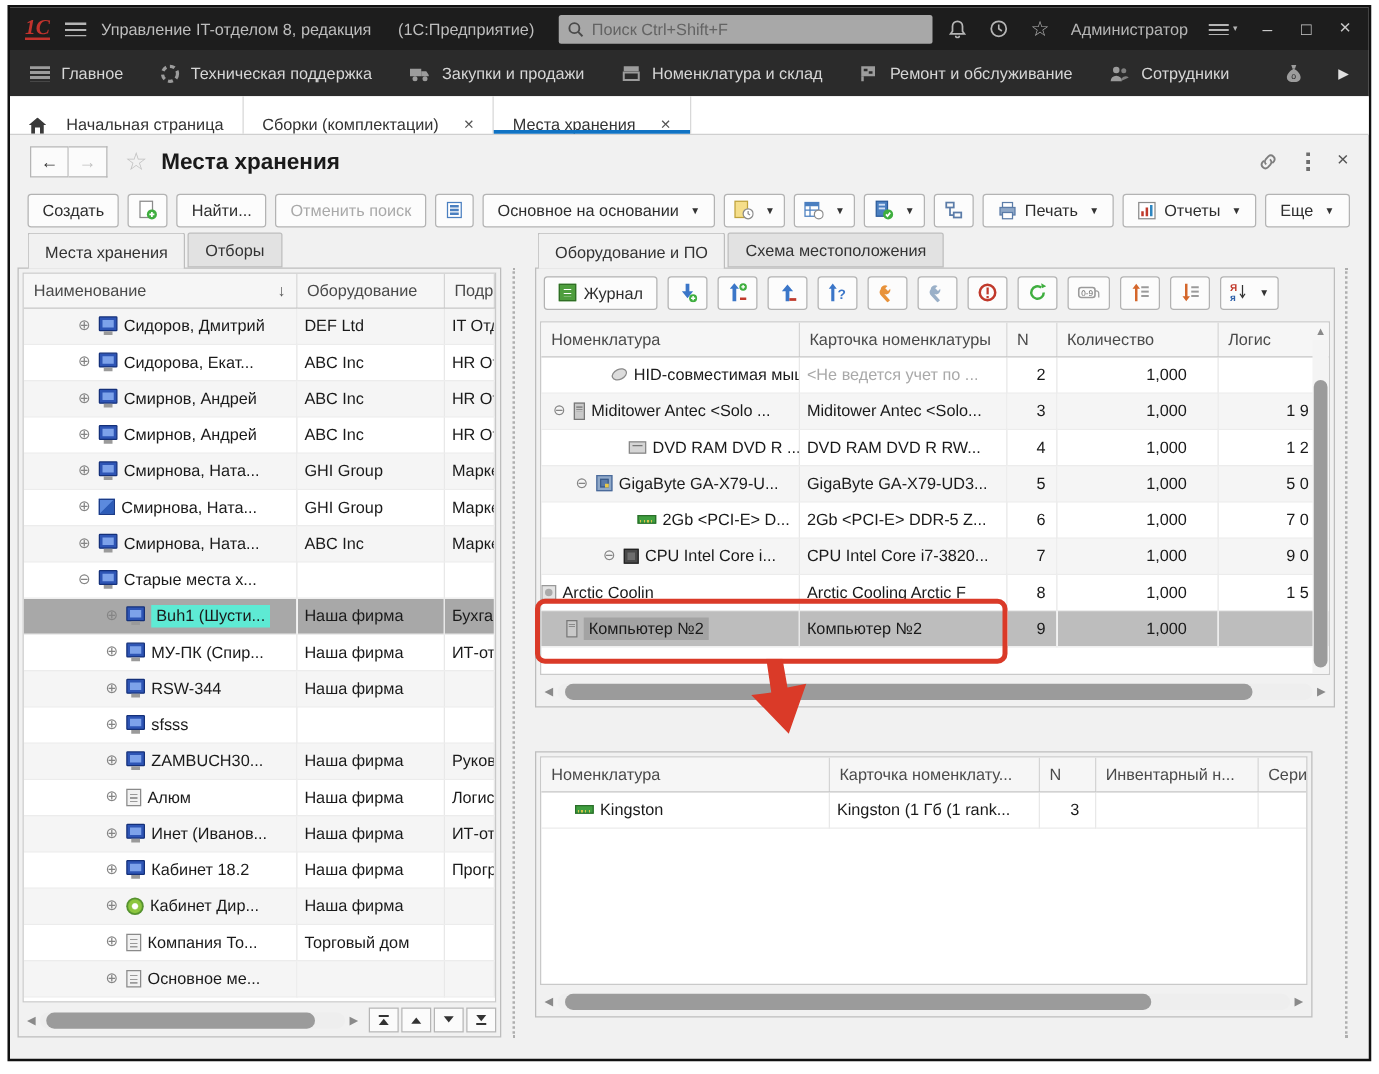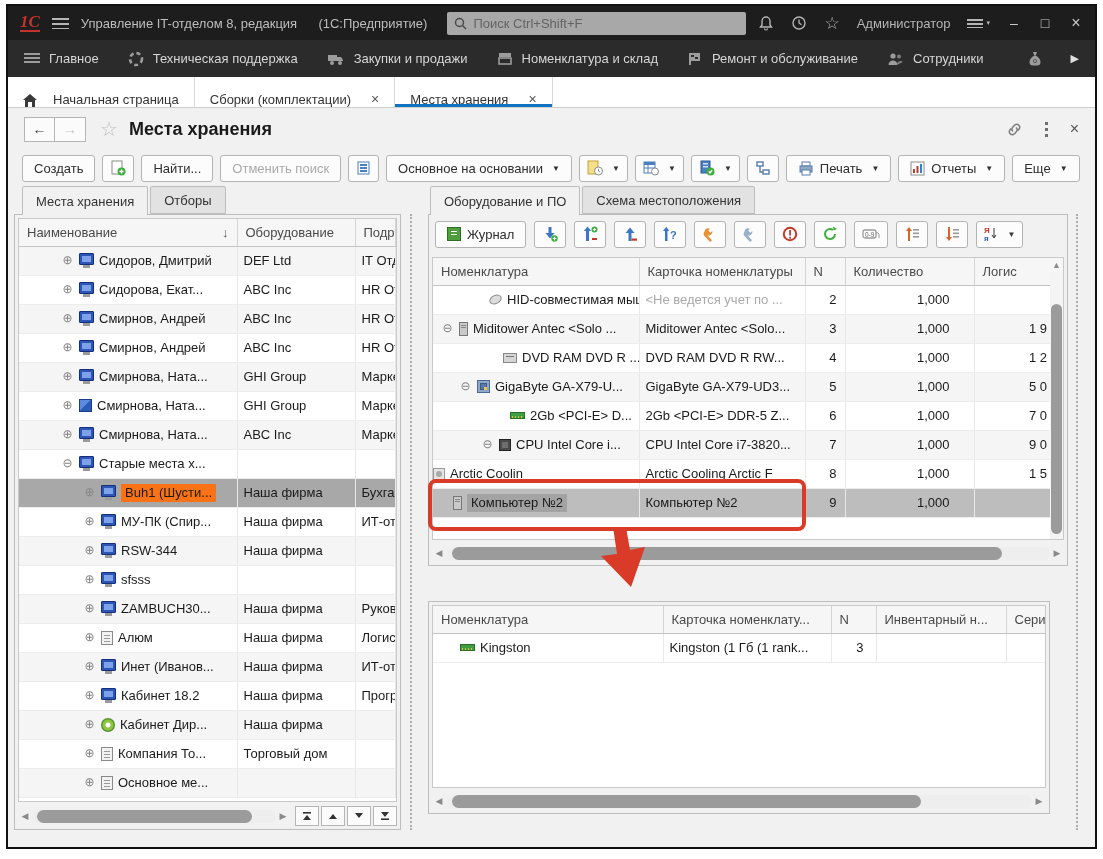--- a/index.html
+++ b/index.html
@@ -56,21 +56,21 @@
 th{height:27px;background:#f6f6f6;border-bottom:1px solid #c4c4c4;border-right:1px solid #d4d4d4;font-weight:normal;color:#4a4a4a;text-align:left;padding:0 8px;white-space:nowrap;overflow:hidden}
 td{height:28px;border-bottom:1px solid #ececec;border-right:1px solid #e8e8e8;padding:0;white-space:nowrap;overflow:hidden;color:#1a1a1a}
 tr.alt td{background:#f5f5f5}
 td .cellpad{padding:0 6px}
 .namecell{display:flex;align-items:center;gap:5px;height:28px}
 .exp{width:13px;flex:0 0 13px;color:#858585;font-size:12px;line-height:13px;text-align:center}
 .num{text-align:right;padding-right:8px}
 .muted{color:#a9a9a9}
 
 tr.sel-left td{background:#a8a8a8}
-tr.sel-left .selbox{background:#f97316;padding:1px 4px 2px}
+tr.sel-left .selbox{background:#5eead4;padding:1px 4px 2px}
 tr.sel-right td{background:#bdbdbd}
 tr.sel-right .selbox{background:#a3a3a3;padding:1px 4px 2px}
 tr.sel-bot td{background:#c9c9c9}
 tr.sel-bot .selbox{background:#b5b5b5;border:2px solid #1c1c1c;padding:0 4px 1px}
 
 .ic-comp{width:15px;height:12px;position:relative;display:inline-block;flex:0 0 15px;background:#2e55b5;border:1px solid #14307a;border-radius:1px;margin-bottom:3px}
 .ic-comp::before{content:"";position:absolute;left:2px;top:2px;right:2px;bottom:2px;background:#7da2ea}
 .ic-comp::after{content:"";position:absolute;left:3px;bottom:-4px;right:3px;height:3px;background:#9a9a9a}
 .ic-cube{width:13px;height:13px;flex:0 0 13px;display:inline-block;background:linear-gradient(135deg,#5b8ade 0 50%,#2c5cb8 50%);border:1px solid #1c3c88}
 .ic-doc{width:12px;height:14px;flex:0 0 12px;display:inline-block;background:#f2f2f2;border:1px solid #8a8a8a;position:relative}

